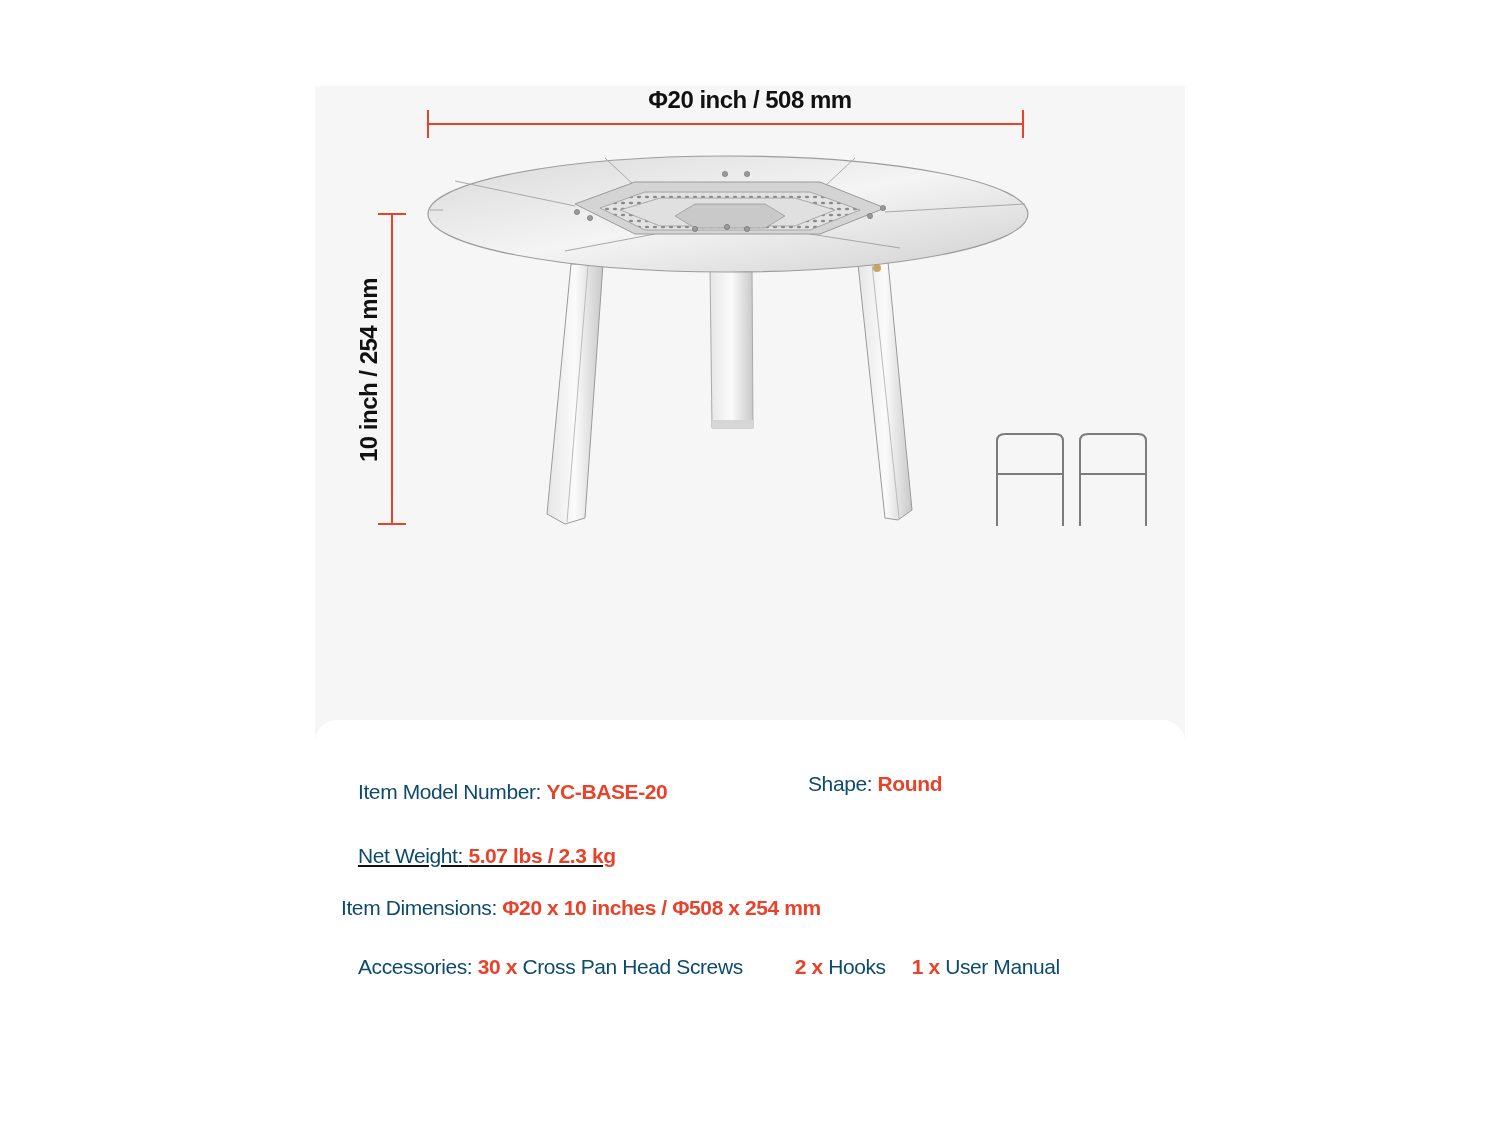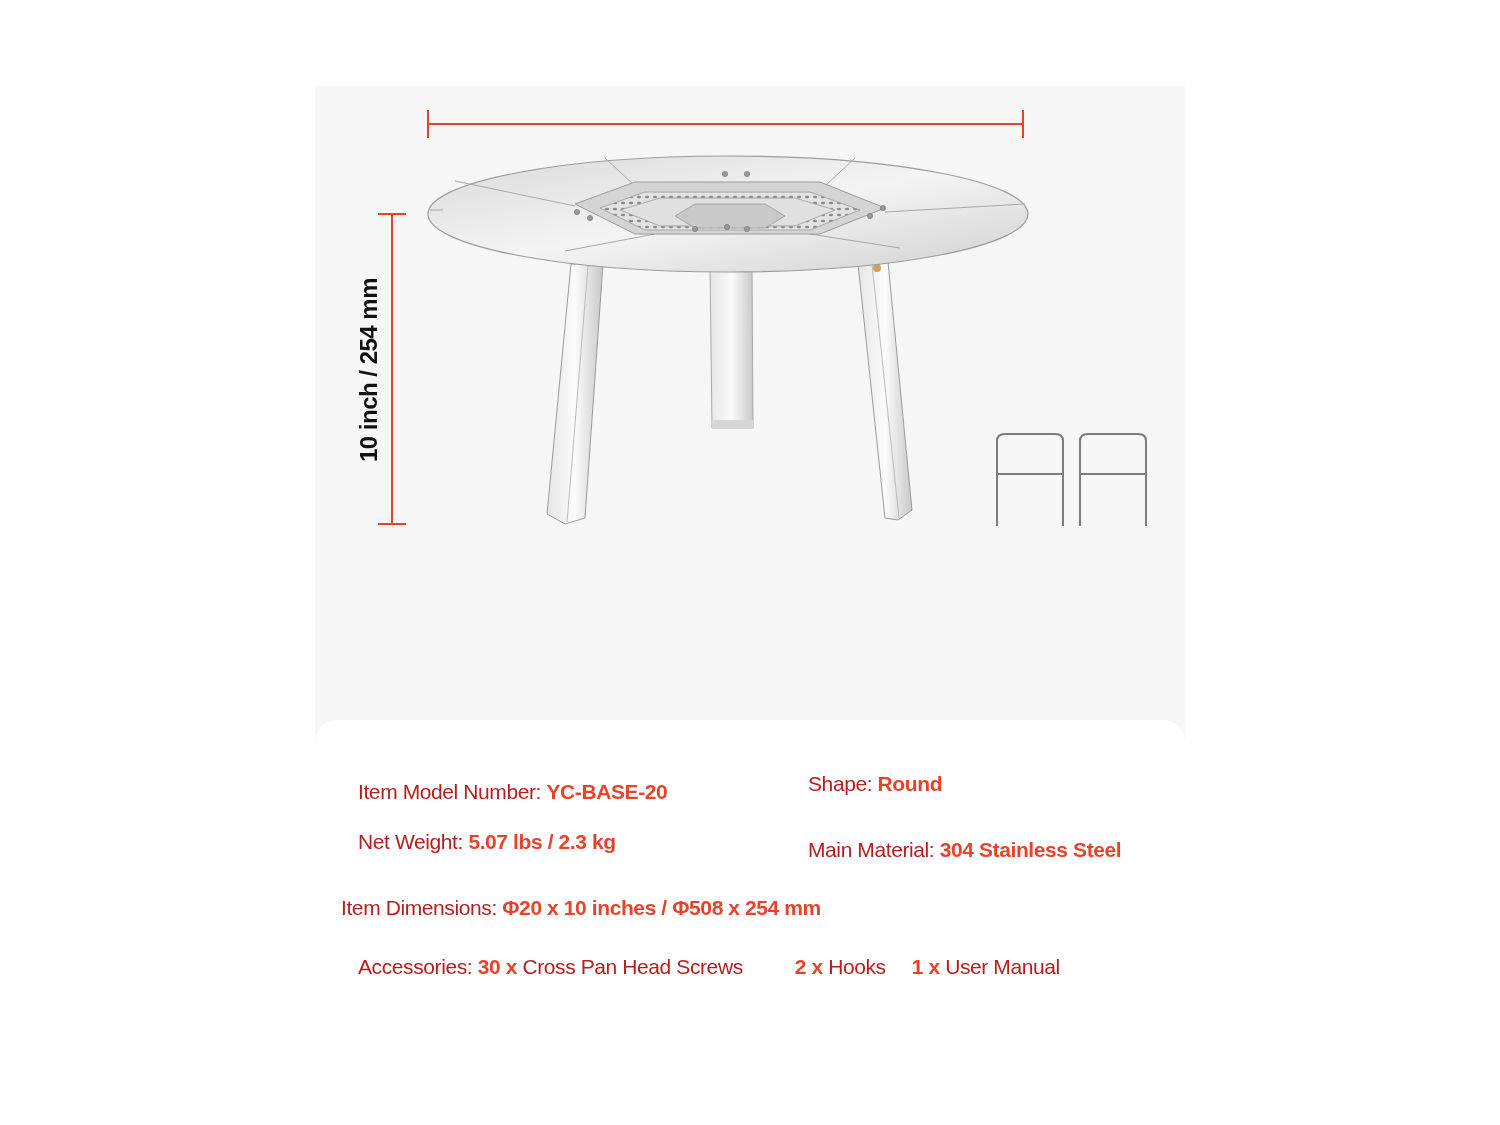--- a/index.html
+++ b/index.html
@@ -9,28 +9,29 @@
            background:#f6f6f6; }
   .illustration { position:absolute; left:0; top:0; width:870px; height:640px; }
   .dim-top-label { position:absolute; left:0; width:870px; top:0; text-align:center;
            font-size:24px; font-weight:700; letter-spacing:-0.5px; color:#111; }
   .dim-side-label { position:absolute; left:-96px; top:270px; width:300px; text-align:center;
            transform:rotate(-90deg); transform-origin:center center;
            font-size:24px; font-weight:700; letter-spacing:-0.5px; color:#111; }
   .spec-card { position:absolute; left:315px; top:720px; width:870px; height:320px;
            background:#ffffff; border-radius:22px 22px 0 0; }
   .spec-row { position:absolute; font-size:21px; letter-spacing:-0.4px; white-space:nowrap; }
-  .k { color:#b91c1c; font-weight:400;margin-top:30px; }
+  .k { color:#0c4a6e; font-weight:400;margin-top:30px; }
   .v { color:#e8432a; font-weight:700;margin-top:44px; }
   .gap { display:inline-block; width:26px; }
 </style>
 </head>
 <body>
 
 <div class="panel">
+  <div class="dim-top-label" style="top:0px;">Φ20 inch / 508 mm</div>
   <div class="dim-side-label">10 inch / 254 mm</div>
 
   <svg class="illustration" viewBox="0 0 870 640" width="870" height="640">
     <defs>
       <linearGradient id="steel" x1="0" y1="0" x2="1" y2="1">
         <stop offset="0" stop-color="#d9d9d9"></stop>
         <stop offset="0.5" stop-color="#f4f4f4"></stop>
         <stop offset="1" stop-color="#cfcfcf"></stop>
       </linearGradient>
       <linearGradient id="legGrad" x1="0" y1="0" x2="1" y2="0">
@@ -114,25 +115,22 @@
   </svg>
 </div>
 
 <div class="spec-card">
   <div class="spec-row" style="left:43px; top:60px;">
     <span class="k">Item Model Number: </span><span class="v">YC-BASE-20</span>
   </div>
   <div class="spec-row" style="left:493px; top:52px;">
     <span class="k">Shape: </span><span class="v">Round</span>
   </div>
-  <div class="spec-row" style="left:43px; top:110px;">
+  <div class="spec-row" style="left:43px; top:124px;text-decoration:underline;">
     <span class="k">Net Weight: </span><span class="v">5.07 lbs / 2.3 kg</span>
-  </div>
-  <div class="spec-row" style="left:493px; top:118px;">
-    <span class="k">Main Material: </span><span class="v">304 Stainless Steel</span>
   </div>
   <div class="spec-row" style="left:26px; top:176px;">
     <span class="k">Item Dimensions: </span><span class="v">Φ20 x 10 inches / Φ508 x 254 mm</span>
   </div>
   <div class="spec-row" style="left:43px; top:235px;">
     <span class="k">Accessories: </span><span class="v">30 x</span><span class="k"> Cross Pan Head Screws</span><span class="gap"></span><span class="gap"></span><span class="v">2 x</span><span class="k"> Hooks</span><span class="gap"></span><span class="v">1 x</span><span class="k"> User Manual</span>
   </div>
 </div>
 
 </body></html>

